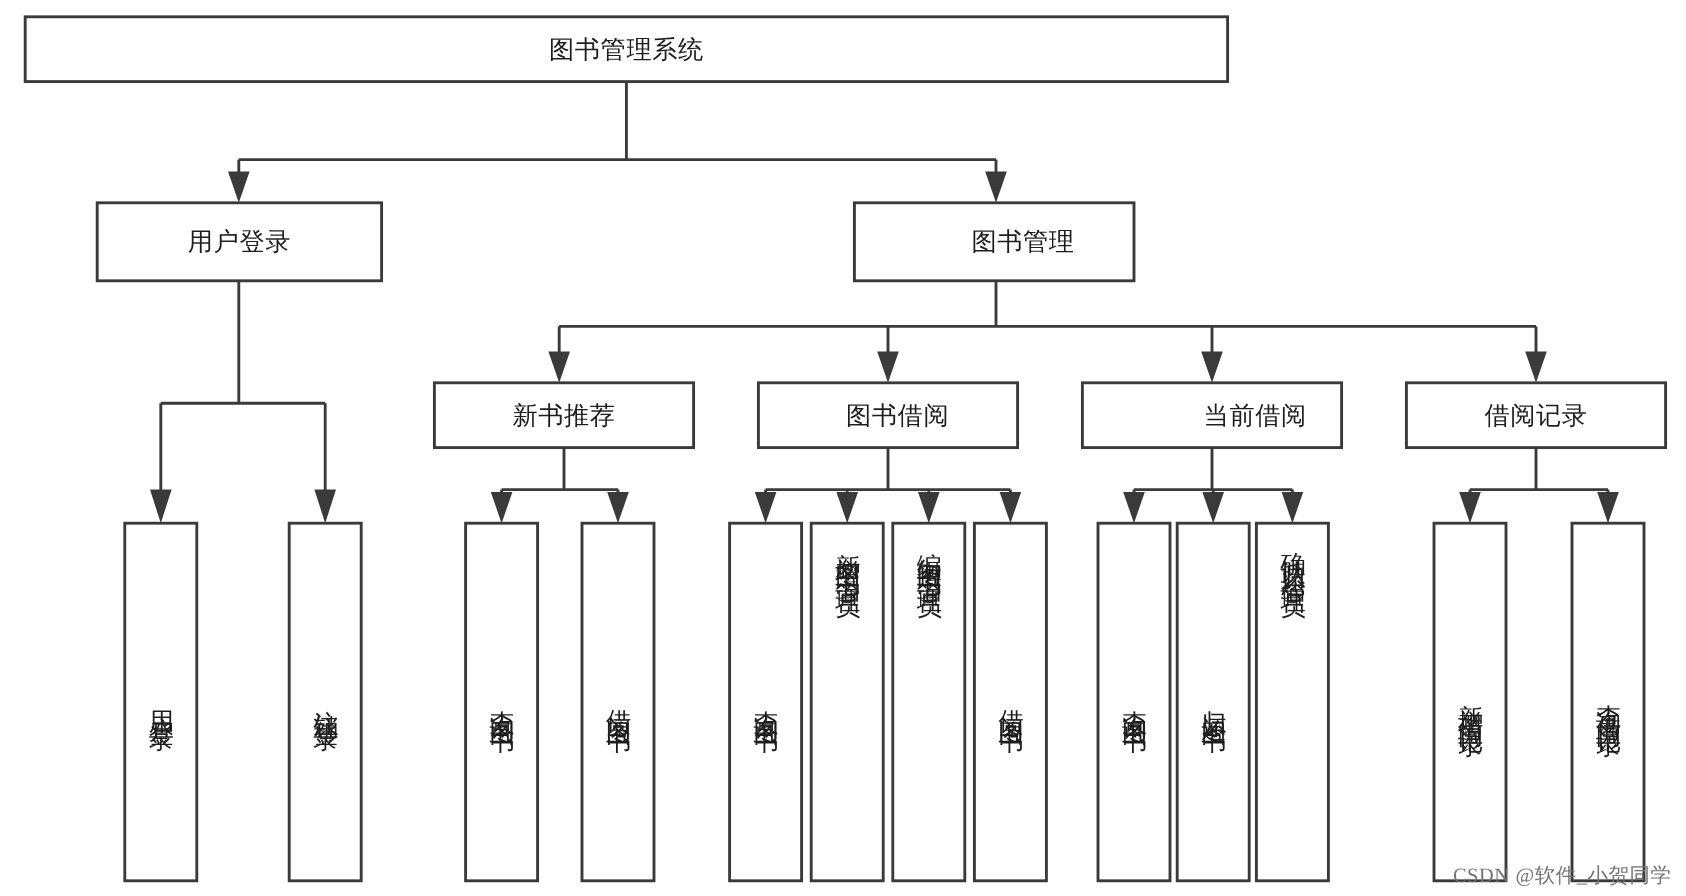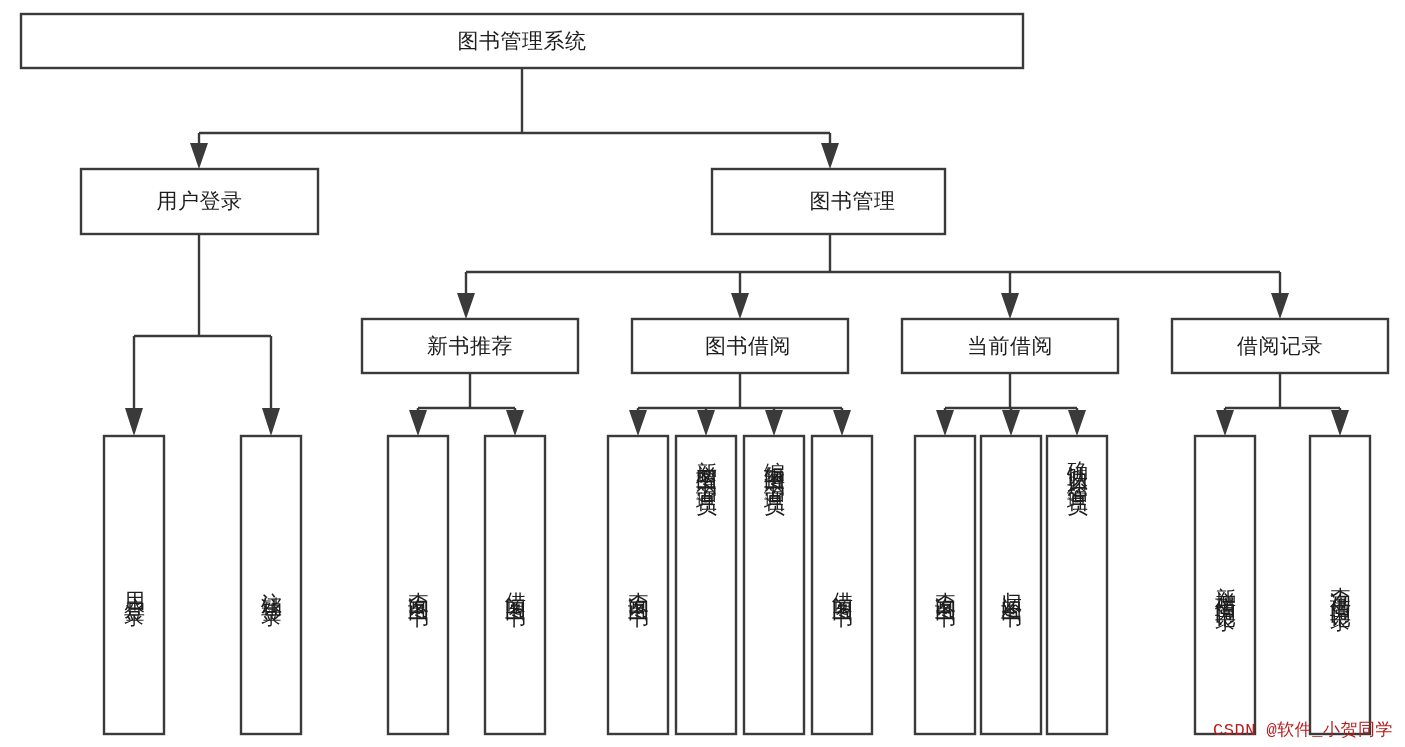--- a/index.html
+++ b/index.html
@@ -74,25 +74,25 @@
     pointer-events: none;
     font-family: "DejaVu Sans", "Liberation Sans", sans-serif;
   }
   .leaf-label.align-top {
     justify-content: flex-start;
   }
   .watermark {
     position: absolute;
     right: 12px;
     bottom: 6px;
-    color: #b91c1c;
+    color: #737373;
     font-size: 17px;
     letter-spacing: 0.5px;
     white-space: nowrap;
-    font-family: Liberation Mono, monospace;
+    font-family: Liberation Serif, serif;
   }
 </style>
 </head>
 <body>
 
 <div id="diagram-root">
 
   <svg class="diagram-canvas" viewBox="0 0 1405 747" xmlns="http://www.w3.org/2000/svg">
 
     <g>
@@ -201,21 +201,21 @@
     <rect class="node-box-leaf" x="1310" y="436" width="60" height="298"></rect>
   </svg>
 
   <div class="node-label" style="left:21px; top:14px; width:1002px; height:54px;">图书管理系统</div>
 
   <div class="node-label" style="left:81px; top:169px; width:237px; height:65px;">用户登录</div>
   <div class="node-label" style="left:712px; top:169px; width:281px; height:65px;">图书管理</div>
 
   <div class="node-label" style="left:362px; top:319px; width:216px; height:54px;">新书推荐</div>
   <div class="node-label" style="left:640px; top:319px; width:216px; height:54px;">图书借阅</div>
-  <div class="node-label" style="left:902px; top:319px; width:216px; height:54px;">当前借阅</div>
+  <div class="node-label" style="left:902px; top:319px; width:216px; height:54px;padding-left:36px;">当前借阅</div>
   <div class="node-label" style="left:1172px; top:319px; width:216px; height:54px;border-radius:20px;">借阅记录</div>
 
   <div class="leaf-label" style="left:104px; top:436px; width:60px; height:298px;">用户登录</div>
   <div class="leaf-label" style="left:241px; top:436px; width:60px; height:298px;">注销登录</div>
 
   <div class="leaf-label" style="left:388px; top:436px; width:60px; height:298px;">查询图书</div>
   <div class="leaf-label" style="left:485px; top:436px; width:60px; height:298px;">借阅图书</div>
 
   <div class="leaf-label" style="left:608px; top:436px; width:60px; height:298px;">查询图书</div>
   <div class="leaf-label align-top" style="left:676px; top:444px; width:60px; height:290px;">新增图书（管理员）</div>

